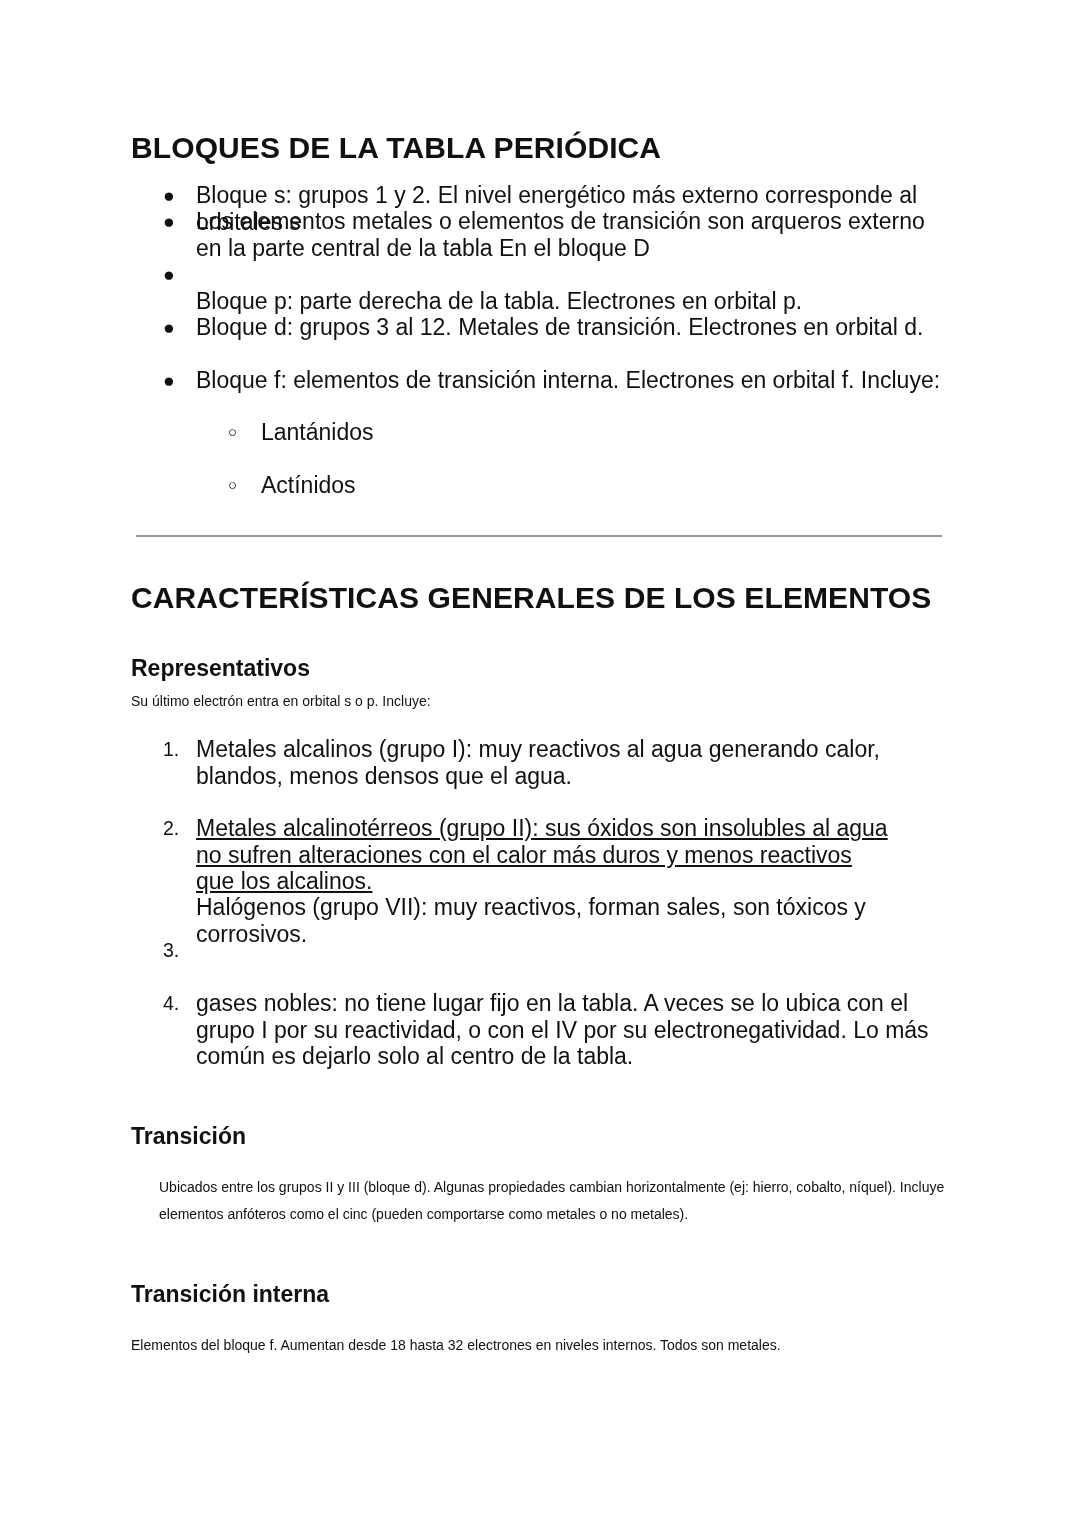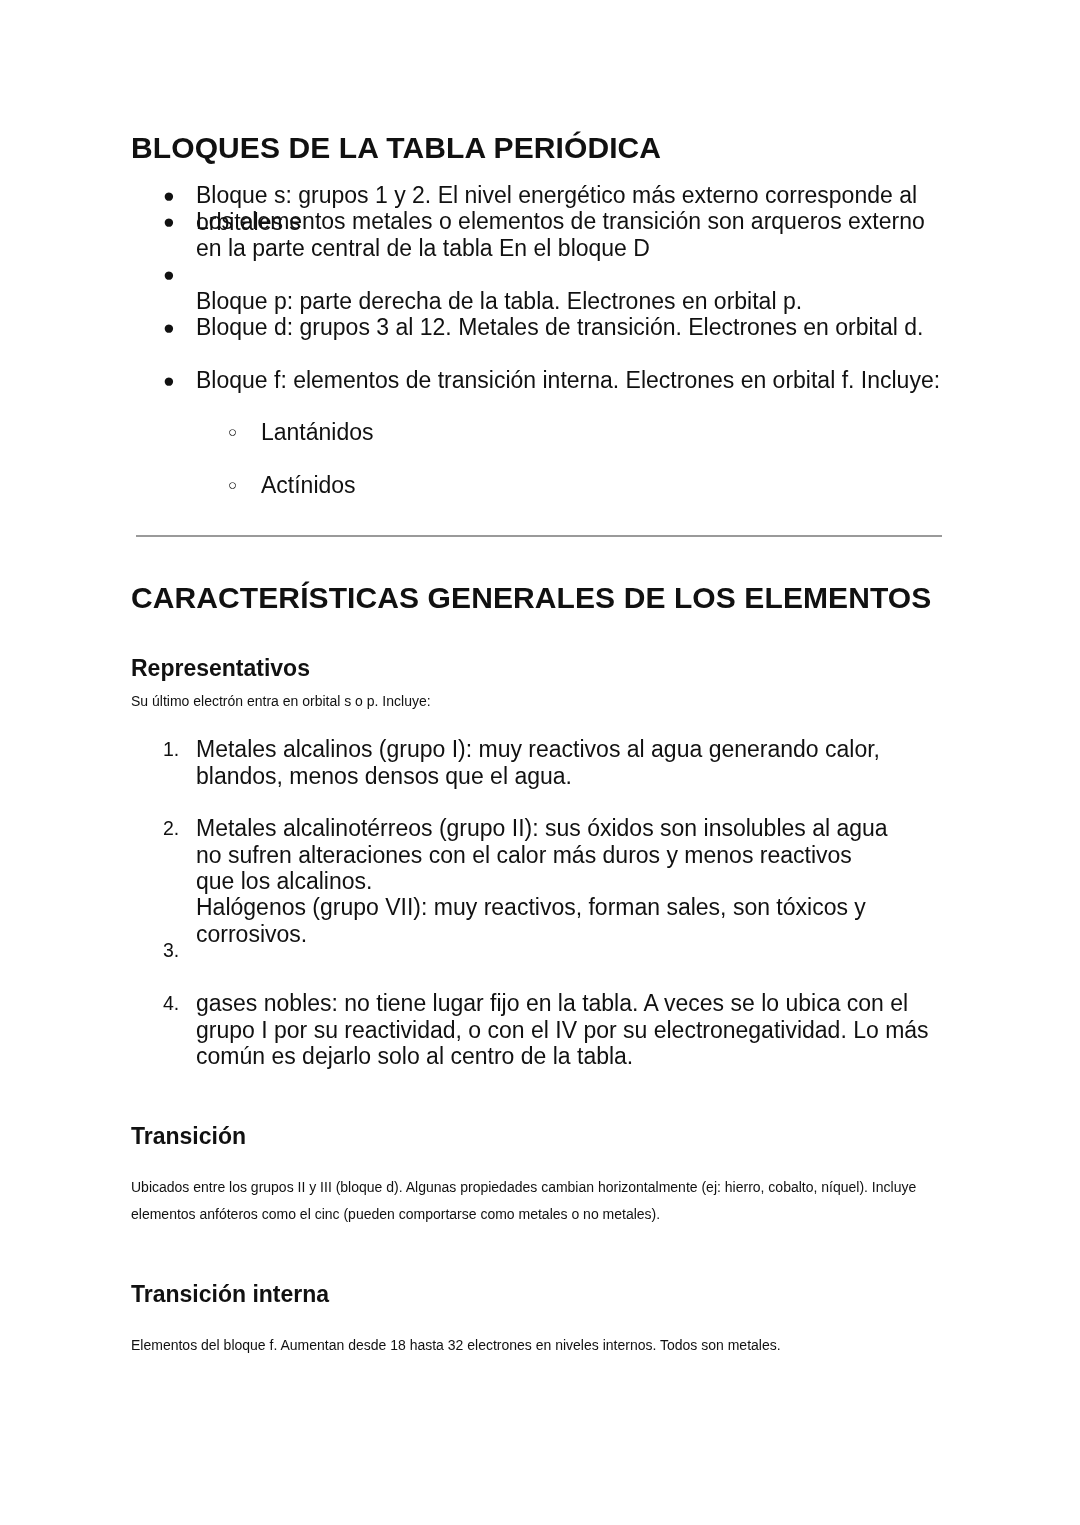--- a/index.html
+++ b/index.html
@@ -51,26 +51,26 @@
 <div class="abs h1" style="top:581px;">CARACTERÍSTICAS GENERALES DE LOS ELEMENTOS</div>
 
 <div class="abs h2" style="top:655px;">Representativos</div>
 <div class="abs p" style="top:688px;">Su último electrón entra en orbital s o p. Incluye:</div>
 
 <div>
   <div class="abs num" style="top:736px;">1.</div>
   <div class="abs li" style="top:736px; width:745px;">Metales alcalinos (grupo I): muy reactivos al agua generando calor, blandos, menos densos que el agua.</div>
 
   <div class="abs num" style="top:815px;">2.</div>
-  <div class="abs li" style="top:815px; width:700px;">Metales alcalinotérreos (grupo II): sus óxidos son insolubles al agua no sufren alteraciones con el calor más duros y menos reactivos que los alcalinos.</div>
+  <div class="abs li" style="top:815px; width:700px;text-decoration:underline;">Metales alcalinotérreos (grupo II): sus óxidos son insolubles al agua no sufren alteraciones con el calor más duros y menos reactivos que los alcalinos.</div>
 
   <div class="abs num" style="top:937px;">3.</div>
   <div class="abs li" style="top:894px;">Halógenos (grupo VII): muy reactivos, forman sales, son tóxicos y corrosivos.</div>
 
   <div class="abs num" style="top:990px;">4.</div>
   <div class="abs li" style="top:990px; width:755px;">gases nobles: no tiene lugar fijo en la tabla. A veces se lo ubica con el grupo I por su reactividad, o con el IV por su electronegatividad. Lo más común es dejarlo solo al centro de la tabla.</div>
 </div>
 
 <div class="abs h2" style="top:1123px;">Transición</div>
-<div class="abs p" style="top:1174px; width:815px;">Ubicados entre los grupos II y III (bloque d). Algunas propiedades cambian horizontalmente (ej: hierro, cobalto, níquel). Incluye elementos anfóteros como el cinc (pueden comportarse como metales o no metales).</div>
+<div class="abs p" style="top:1174px; width:815px;margin-left:28px;">Ubicados entre los grupos II y III (bloque d). Algunas propiedades cambian horizontalmente (ej: hierro, cobalto, níquel). Incluye elementos anfóteros como el cinc (pueden comportarse como metales o no metales).</div>
 
 <div class="abs h2" style="top:1281px;">Transición interna</div>
 <div class="abs p" style="top:1332px; width:815px;">Elementos del bloque f. Aumentan desde 18 hasta 32 electrones en niveles internos. Todos son metales.</div>
 
 </body></html>

